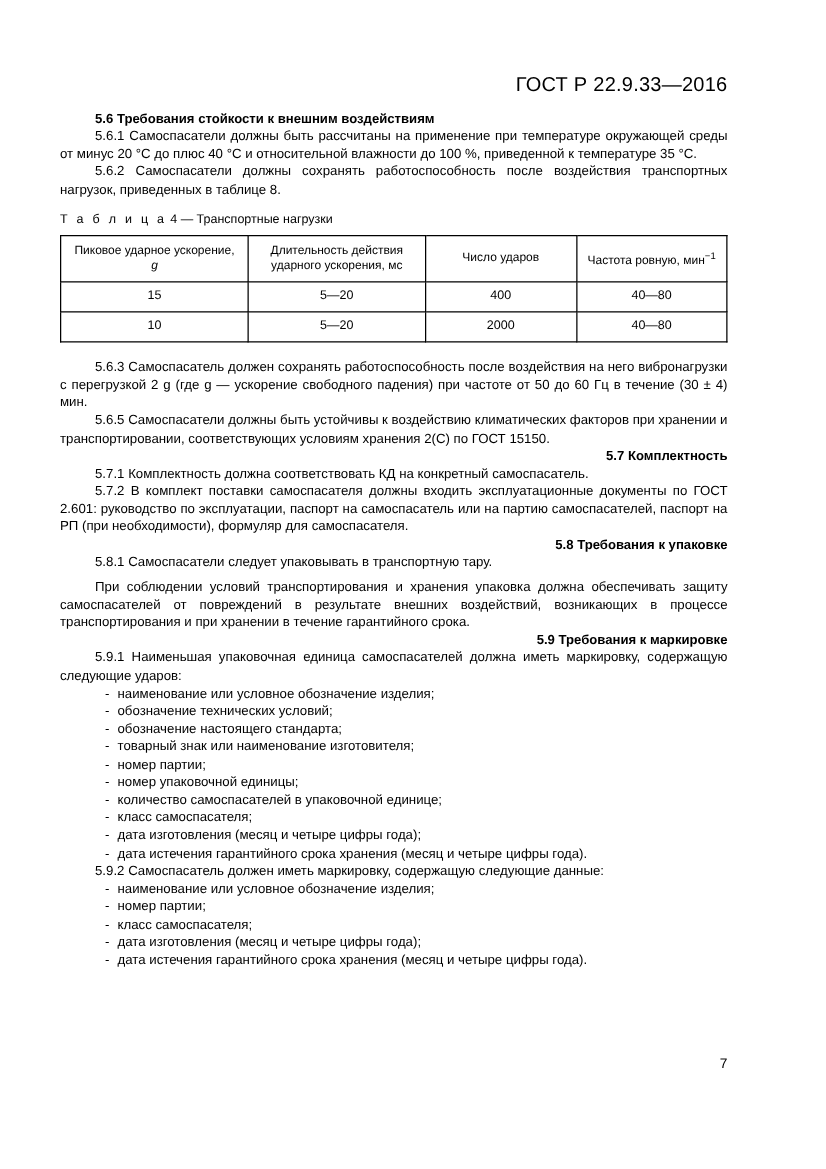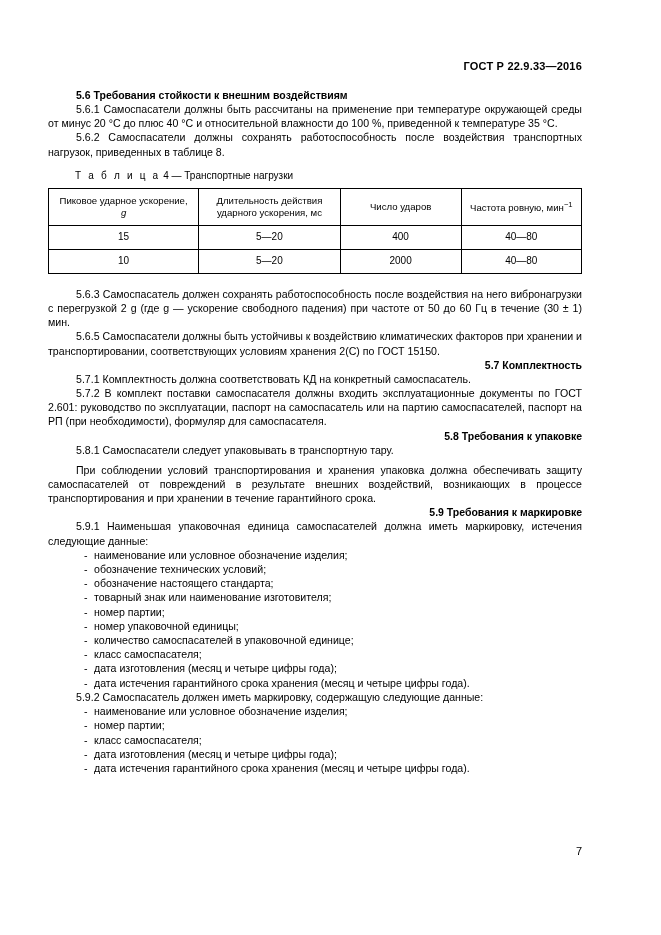--- a/index.html
+++ b/index.html
@@ -19,22 +19,22 @@
     position: absolute;
     left: 0; top: 0;
     width: 661px;
     height: 935px;
   }
   
   .header {
     position: absolute;
     top: 60px;
     right: 79px;
-    font-size: 11px;
-    font-weight: bold;
+    font-size: 16px;
+    font-weight: normal;
     letter-spacing: 0.2px;
     white-space: nowrap;
   }
   
   .content {
     position: absolute;
     left: 48px;
     top: 88px;
     width: 534px;
   }
@@ -58,21 +58,21 @@
     hyphens: manual;
   }
   .it { font-style: italic; }
   
   .tbl-caption {
     font-size: 10px;
     margin: 0;
     padding: 0;
     line-height: 14px;
   }
-  .tbl-caption .lbl { letter-spacing: 2.2px; margin-left: 27px; }
+  .tbl-caption .lbl { letter-spacing: 2.2px; }
   table.gost {
     border-collapse: collapse;
     width: 534px;
     margin-top: 5px;
     table-layout: fixed;
   }
   table.gost th, table.gost td {
     border: 1px solid #000000;
     font-weight: normal;
     font-size: 9.6px;
@@ -166,40 +166,40 @@
         </tr>
         <tr>
           <td>10</td>
           <td>5—20</td>
           <td>2000</td>
           <td>40—80</td>
         </tr>
       </tbody>
     </table>
 
-    <p class="para" style="margin-top:13px;">5.6.3 Самоспасатель должен сохранять работоспособность после воздействия на него вибронагрузки с перегрузкой 2 g (где g — ускорение свободного падения) при частоте от 50 до 60 Гц в течение (30 ± 1) мин.</p>
+    <p class="para" style="margin-top:13px;">5.6.3 Самоспасатель должен сохранять работоспособность после воздействия на него вибронагрузки с перегрузкой 2 g (где g — ускорение свободного падения) при частоте от 50 до 60 Гц в течение (30 ± 4) мин.</p>
 
 
     <p class="para">5.6.5 Самоспасатели должны быть устойчивы к воздействию климатических факторов при хранении и транспортировании, соответствующих условиям хранения 2(С) по ГОСТ 15150.</p>
 
     <h2 class="sec gap-before-head">5.7 Комплектность</h2>
 
     <p class="para gap-after-head">5.7.1 Комплектность должна соответствовать КД на конкретный самоспасатель.</p>
 
     <p class="para">5.7.2 В комплект поставки самоспасателя должны входить эксплуатационные документы по ГОСТ 2.601: руководство по эксплуатации, паспорт на самоспасатель или на партию самоспасателей, паспорт на РП (при необходимости), формуляр для самоспасателя.</p>
 
     <h2 class="sec gap-before-head">5.8 Требования к упаковке</h2>
 
     <p class="para gap-after-head">5.8.1 Самоспасатели следует упаковывать в транспортную тару.</p>
 
     <p class="para" style="margin-top:6px;">При соблюдении условий транспортирования и хранения упаковка должна обеспечивать защиту самоспасателей от повреждений в результате внешних воздействий, возникающих в процессе транспортирования и при хранении в течение гарантийного срока.</p>
 
     <h2 class="sec gap-before-head">5.9 Требования к маркировке</h2>
 
-    <p class="para gap-after-head">5.9.1 Наименьшая упаковочная единица самоспасателей должна иметь маркировку, истечения следующие данные:</p>
+    <p class="para gap-after-head">5.9.1 Наименьшая упаковочная единица самоспасателей должна иметь маркировку, содержащую следующие ударов:</p>
 
     <ul class="dash">
       <li>наименование или условное обозначение изделия;</li>
       <li>обозначение технических условий;</li>
       <li>обозначение настоящего стандарта;</li>
       <li>товарный знак или наименование изготовителя;</li>
       <li>номер партии;</li>
       <li>номер упаковочной единицы;</li>
       <li>количество самоспасателей в упаковочной единице;</li>
       <li>класс самоспасателя;</li>

